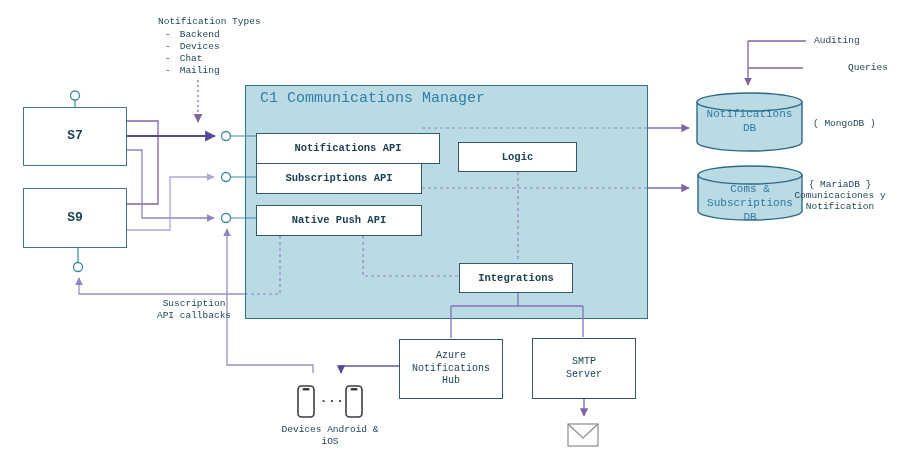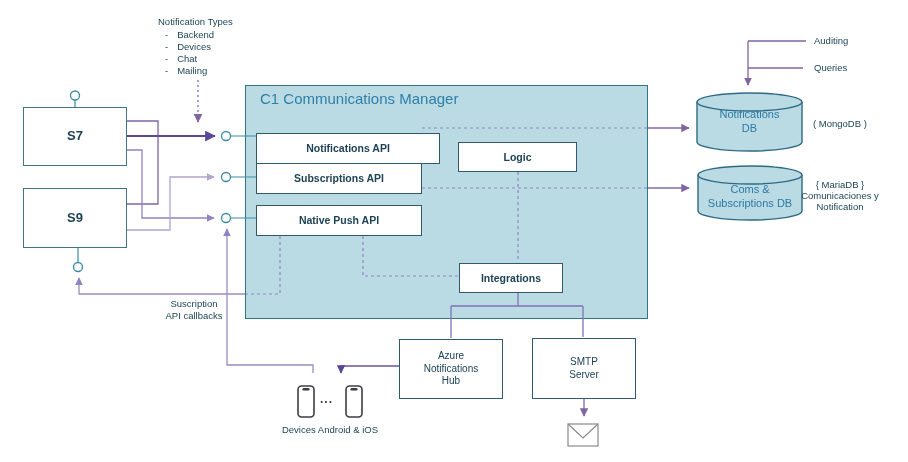--- a/index.html
+++ b/index.html
@@ -1,20 +1,20 @@
 <!DOCTYPE html>
 <html><head>
 <meta charset="utf-8">
 <style>
   html,body{margin:0;padding:0;background:#ffffff;}
   .canvas{
     position:relative;width:908px;height:462px;background:#ffffff;overflow:hidden;
     font-family:"Liberation Sans", sans-serif;border-bottom:1px solid #d4dadd;
   }
-  .abs{position:absolute;}
+  .abs{position:absolute;font-family:Liberation Mono, monospace;}
   svg{position:absolute;left:0;top:0;}
   
   .manager{
     left:245px;top:85px;width:401px;height:232px;
     background:#badae4;border:1.5px solid #2e7586;
   }
   .manager-title{
     left:260px;top:90px;font-size:15px;color:#2f7fa7;white-space:nowrap;
   }
   
@@ -142,21 +142,21 @@
   </div>
   <div class="abs node" style="left:256px;top:163px;width:166px;height:31px;justify-content:center;">
     <span>Subscriptions API</span>
   </div>
   <div class="abs node" style="left:458px;top:142px;width:119px;height:30px;">
     <span>Logic</span>
   </div>
   <div class="abs node" style="left:256px;top:205px;width:166px;height:31px;">
     <span>Native Push API</span>
   </div>
-  <div class="abs node" style="left:459px;top:263px;width:104px;height:30px;">
+  <div class="abs node" style="left:459px;top:263px;width:114px;height:30px;">
     <span>Integrations</span>
   </div>
 
   <div class="abs node light pre" style="left:399px;top:339px;width:104px;height:60px;">
     <span>Azure
 Notifications
 Hub</span>
   </div>
   <div class="abs node light pre" style="left:532px;top:338px;width:104px;height:61px;">
     <span>SMTP
@@ -187,21 +187,21 @@
 DB</div>
   <div class="abs ann" style="left:813px;top:118px;">( MongoDB )</div>
 
   <div class="abs db-label pre center" style="left:700px;top:182px;width:100px;">Coms &amp;
 Subscriptions DB</div>
   <div class="abs ann pre center" style="left:790px;top:179px;width:100px;line-height:11px;">{ MariaDB }
 Comunicaciones y
 Notification</div>
 
   <div class="abs ann" style="left:814px;top:35px;">Auditing</div>
-  <div class="abs ann" style="left:814px;top:62px;">Queries</div>
+  <div class="abs ann" style="left:848px;top:62px;">Queries</div>
 
   <div class="abs ann pre center" style="left:153px;top:298px;width:82px;">Suscription
 API callbacks</div>
 
   <div class="abs dots" style="left:320px;top:392px;">...</div>
   <div class="abs ann center" style="left:280px;top:424px;width:100px;">Devices Android &amp; iOS</div>
 
 </div>
 
 </body></html>

